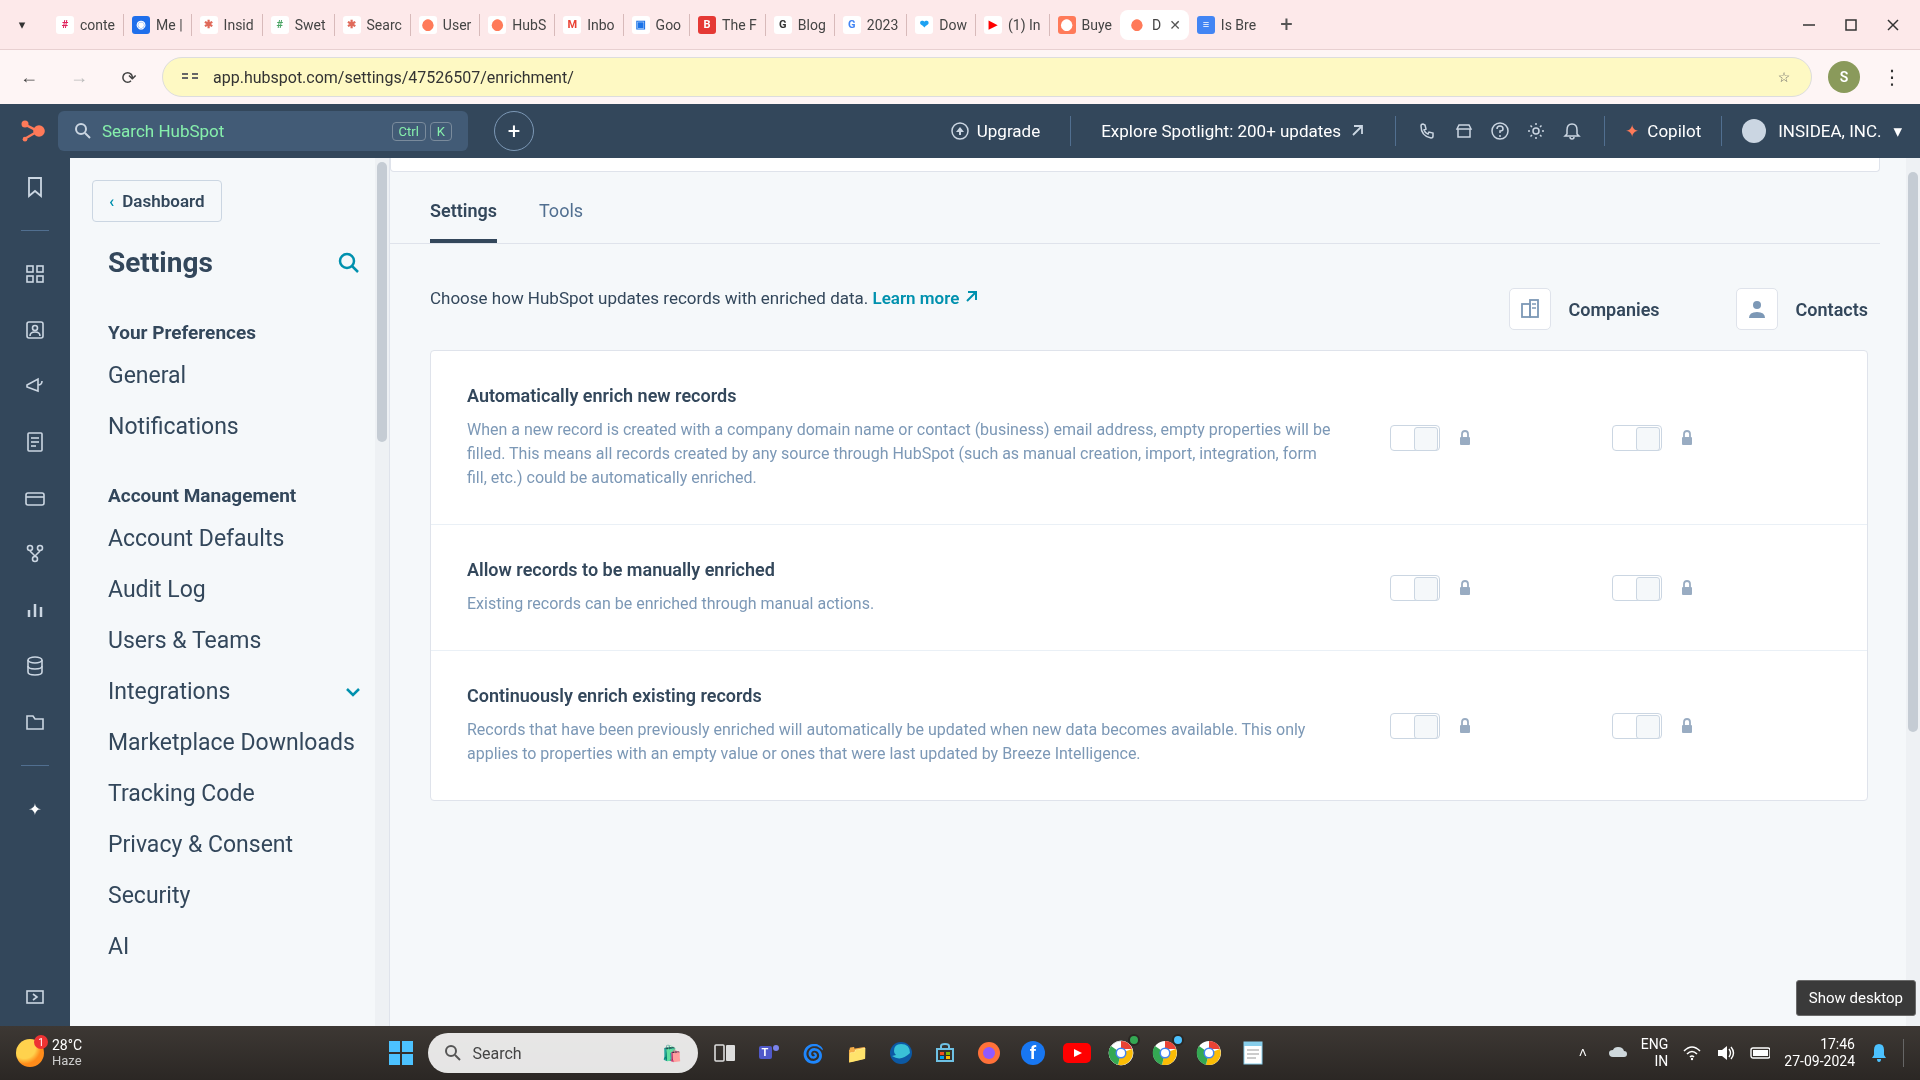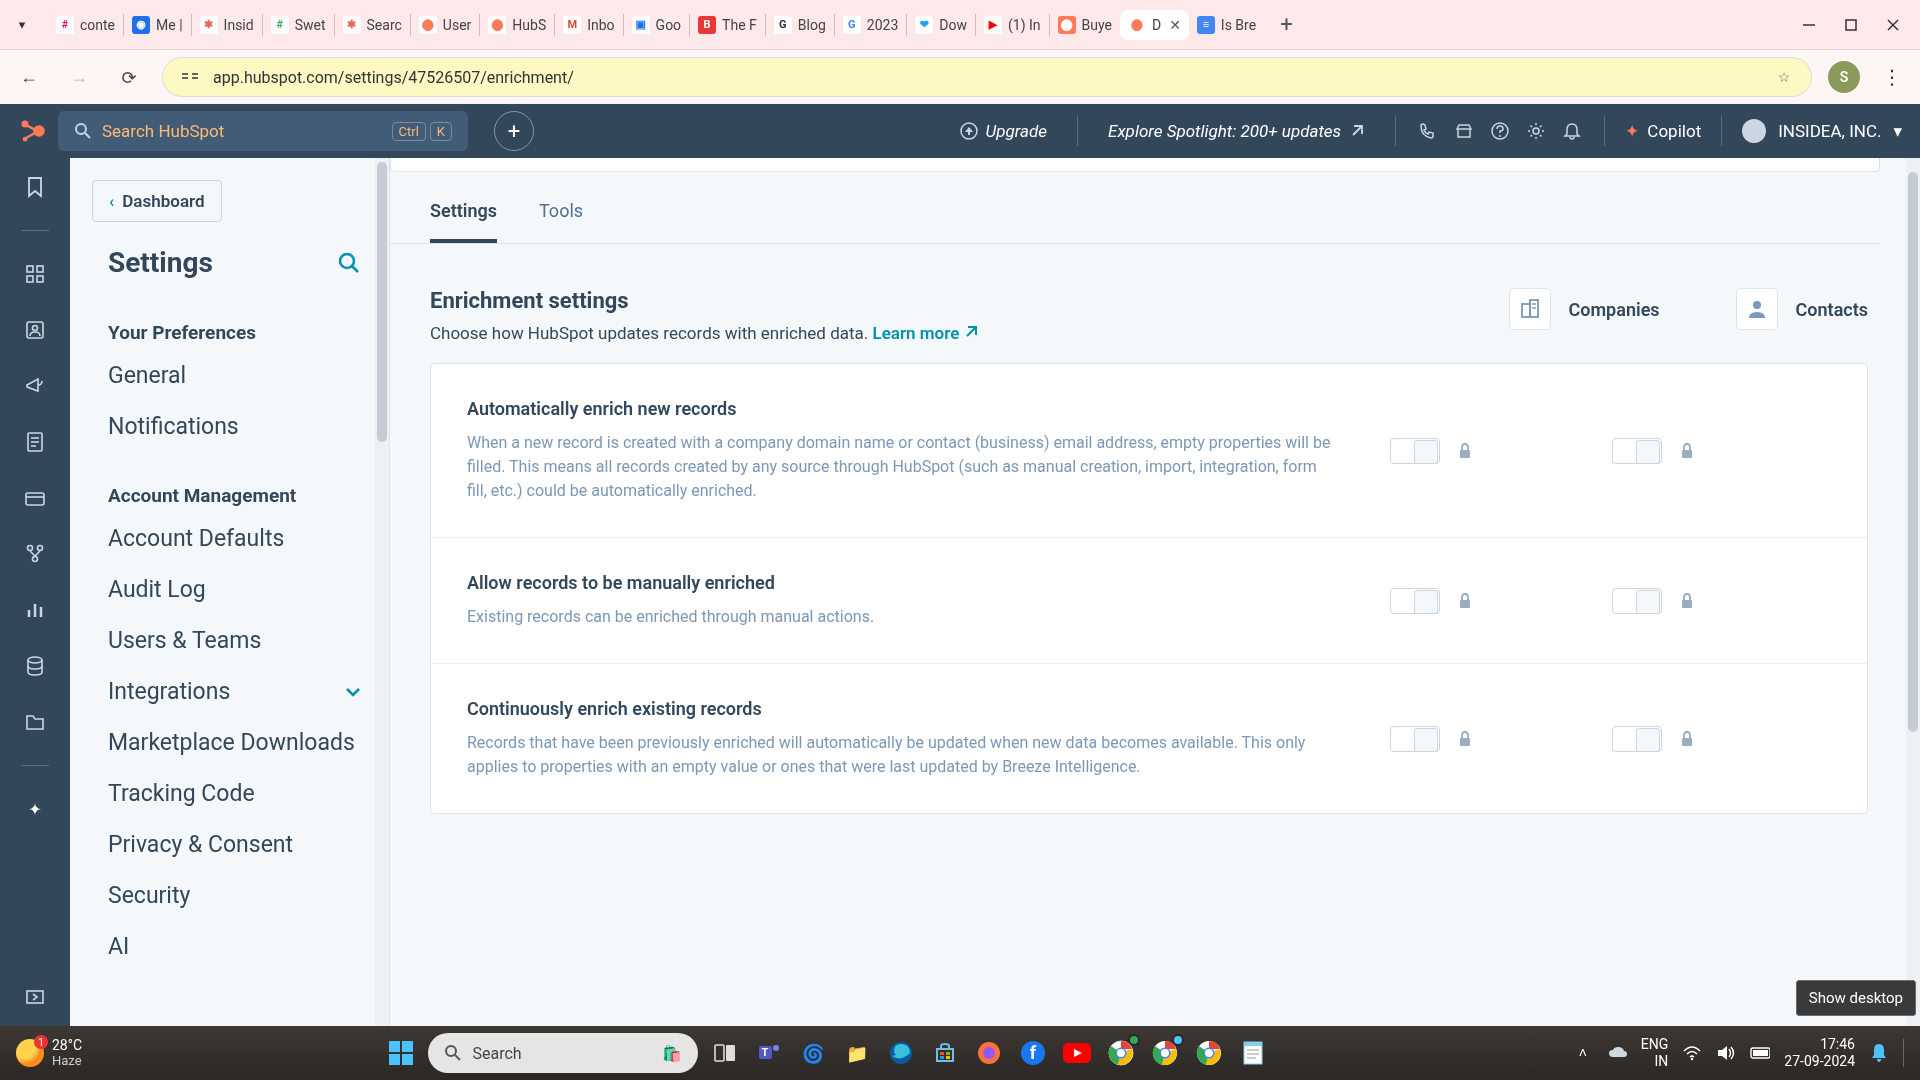--- a/index.html
+++ b/index.html
@@ -23,26 +23,26 @@
 .nav-btn { width: 34px; height: 34px; display: flex; align-items: center; justify-content: center; color: #444; font-size: 18px; border-radius: 50%; }
 .nav-btn.disabled { color: #bbb; }
 .address-bar { flex: 1; height: 40px; background: #fef9c3; border-radius: 20px; display: flex; align-items: center; padding: 0 16px; gap: 12px; color: #333; font-size: 16px; border: 1px solid #ddd; }
 .addr-icon { width: 22px; height: 22px; display: flex; align-items: center; justify-content: center; color: #666; font-size: 14px; }
 .profile-circle { width: 32px; height: 32px; border-radius: 50%; background: #8a9a5b; color: #fff; display: flex; align-items: center; justify-content: center; font-size: 14px; font-weight: 600; }
 .menu-dots { font-size: 20px; color: #333; padding: 0 6px; }
 
 
 .hs-topbar { height: 54px; background: #33475b; display: flex; align-items: center; padding: 0 18px; gap: 12px; color: #fff; }
 .hs-logo { width: 28px; height: 28px; }
-.hs-search { display: flex; align-items: center; background: #425b76; border-radius: 6px; height: 40px; padding: 0 16px; gap: 10px; width: 410px; font-size: 17px; color: #fdba74; }
+.hs-search { display: flex; align-items: center; background: #425b76; border-radius: 6px; height: 40px; padding: 0 16px; gap: 10px; width: 410px; font-size: 17px; color: #86efac; }
 .hs-search-kbd { margin-left: auto; display: flex; gap: 4px; font-size: 14px; }
 .hs-search-kbd span { border: 1px solid #7a8b9c; padding: 1px 6px; border-radius: 4px; font-size: 13px; }
 .hs-plus { width: 40px; height: 40px; border-radius: 50%; border: 1px solid #7c98b6; display: flex; align-items: center; justify-content: center; font-size: 22px; margin-left: 14px; }
 .hs-topbar-spacer { flex: 1; }
-.hs-top-link { display: flex; align-items: center; gap: 8px; font-size: 17px; color: #fff; padding: 0 10px; font-style: italic; }
+.hs-top-link { display: flex; align-items: center; gap: 8px; font-size: 17px; color: #fff; padding: 0 10px; }
 .hs-top-icon { width: 24px; height: 24px; display: flex; align-items: center; justify-content: center; color: #cbd6e2; }
 .hs-top-sep { width: 1px; height: 30px; background: #516f90; margin: 0 8px; }
 .hs-copilot { display: flex; align-items: center; gap: 8px; font-size: 17px; }
 .hs-account { display: flex; align-items: center; gap: 12px; font-size: 17px; }
 .hs-avatar { width: 24px; height: 24px; border-radius: 50%; background: #cbd6e2; }
 
 
 .hs-body { display: flex; height: calc(1080px - 50px - 54px - 54px - 54px); }
 .hs-rail { width: 70px; background: #33475b; display: flex; flex-direction: column; align-items: center; padding-top: 16px; gap: 30px; }
 .rail-icon { width: 26px; height: 26px; display: flex; align-items: center; justify-content: center; color: #cbd6e2; }
@@ -470,21 +470,20 @@
 
   <div class="hs-main">
     <div class="tabs-card-top"></div>
     <div class="tabs-row">
       <div class="tab active">Settings</div>
       <div class="tab">Tools</div>
     </div>
     <div class="content">
       <div class="section-head">
         <div>
-          <div class="section-title">Enrichment settings</div>
           <div class="section-sub">
             <span>Choose how HubSpot updates records with enriched data.</span>
             <a class="learn-link">
               <span>Learn more</span>
               <span> 
                 <svg width="14" height="14" style="display:inline">
                     <path d="M4 2 L12 2 L12 10 M12 2 L3 11" fill="none" stroke="#0091ae" stroke-width="2"></path>
                   </svg>
               </span>
             </a>

